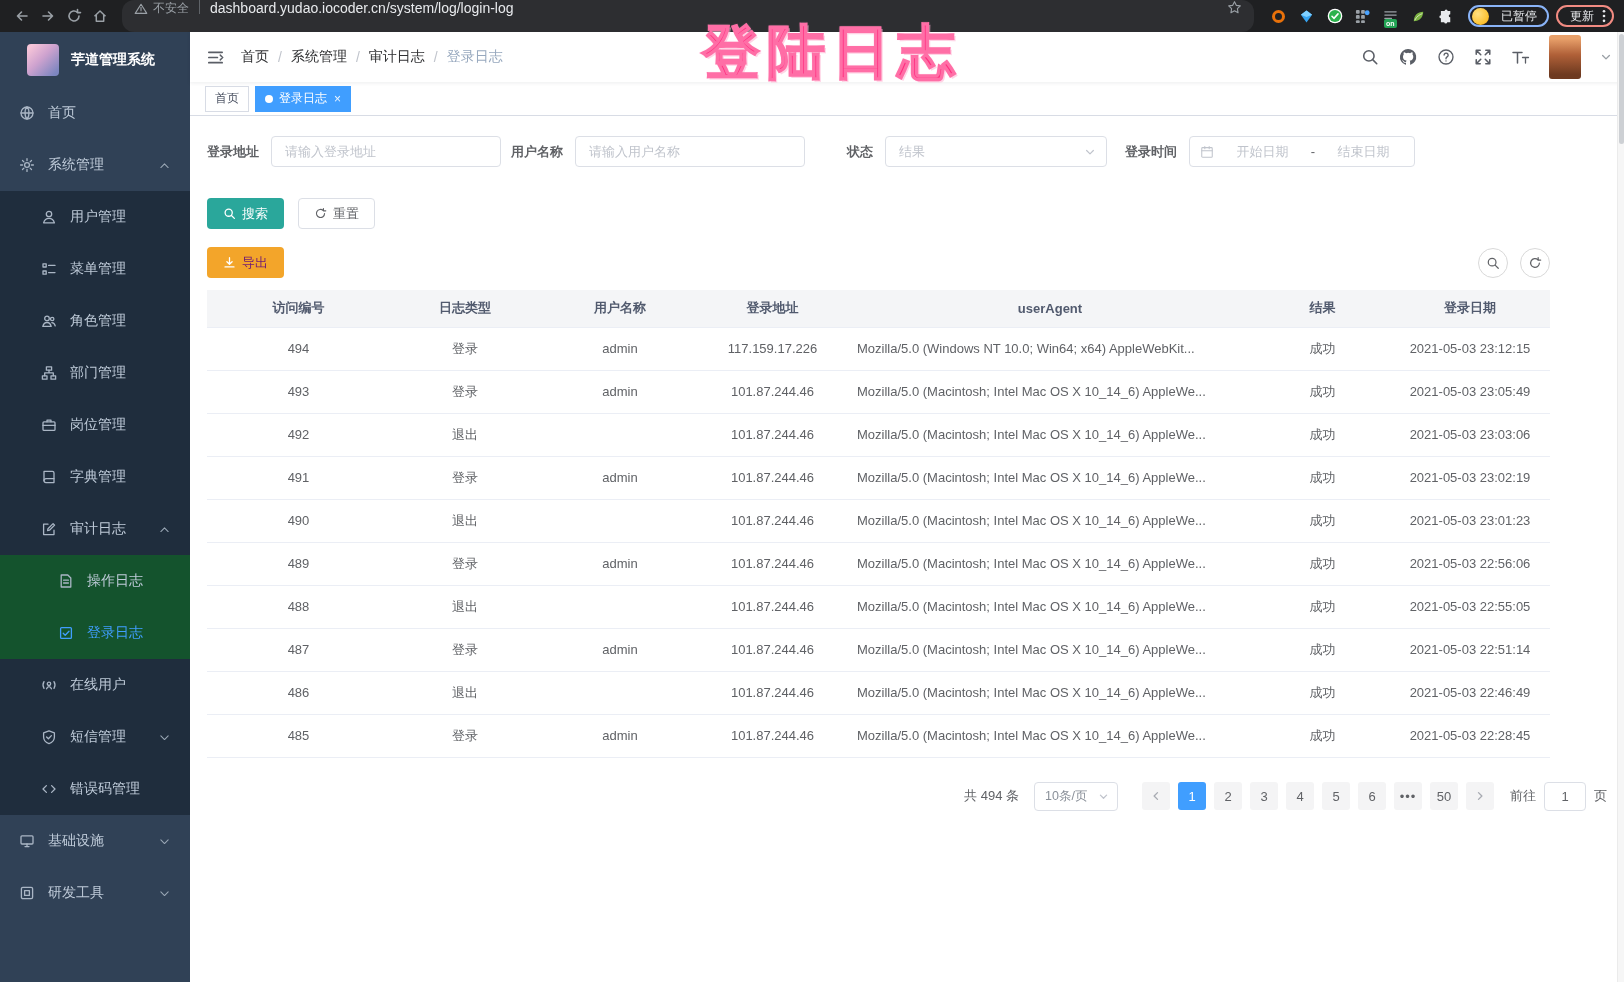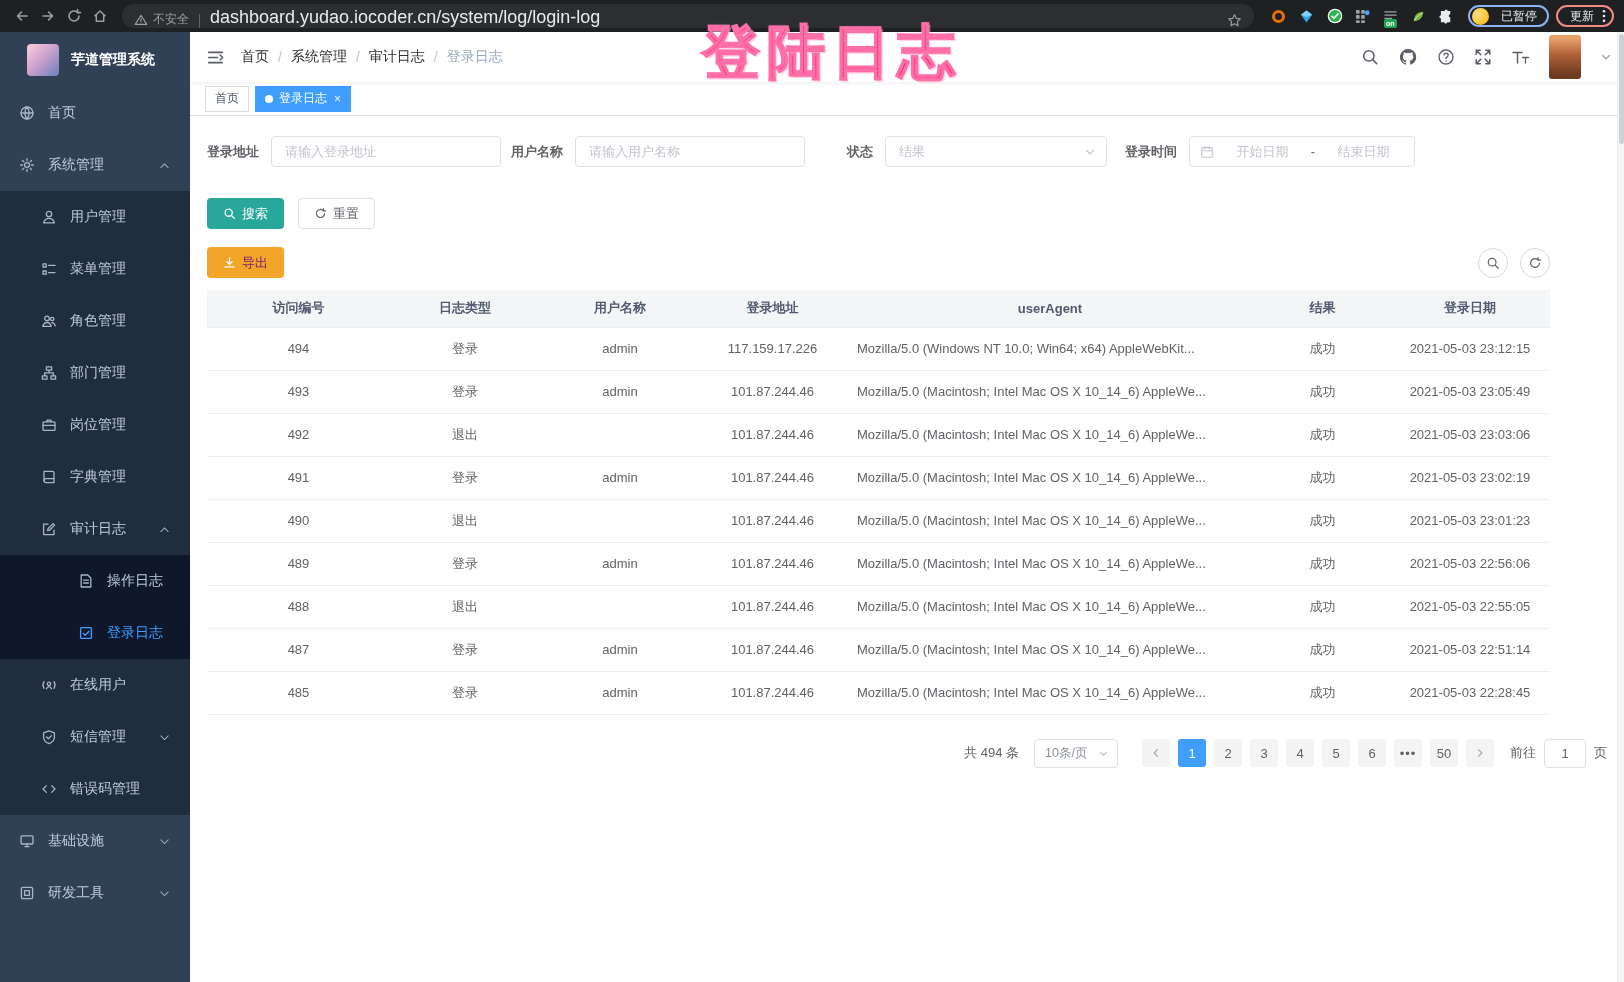--- a/index.html
+++ b/index.html
@@ -3,43 +3,43 @@
 <meta charset="utf-8">
 <style>
   *{margin:0;padding:0;box-sizing:border-box}
   html,body{width:1624px;height:982px;overflow:hidden}
   body{font-family:"Liberation Sans","DejaVu Sans",sans-serif;background:#fff}
   .stage{position:relative;width:1624px;height:982px;overflow:hidden}
 
   
   .browser-bar{height:32px;background:#1f2022;display:flex;align-items:center;padding:0 10px;gap:2px}
   .nav-ic{width:24px;height:24px;display:flex;align-items:center;justify-content:center;color:#9aa0a6;flex-shrink:0;border-radius:50%}
-  .urlbar{flex:1;height:24px;background:#2d2e31;border-radius:12px;display:flex;align-items:flex-end;padding:0 12px;margin:0 8px;min-width:0}
+  .urlbar{flex:1;height:32px;background:#2d2e31;border-radius:12px;display:flex;align-items:flex-start;padding:0 12px;margin:0 8px;min-width:0}
   .urlbar .sec{display:flex;align-items:center;gap:5px;color:#9aa0a6;font-size:12px;flex-shrink:0}
   .urlbar .div{width:1px;height:14px;background:#5f6368;margin:0 10px;flex-shrink:0}
-  .urlbar .url{color:#e8eaed;font-size:18px;flex:1;white-space:nowrap;overflow:hidden}
+  .urlbar .url{color:#e8eaed;font-size:14px;flex:1;white-space:nowrap;overflow:hidden}
   .urlbar .star{color:#9aa0a6;flex-shrink:0}
   .ext-area{display:flex;align-items:center;gap:11px;margin:0 6px;flex-shrink:0}
   .ext{width:17px;height:17px;display:flex;align-items:center;justify-content:center;position:relative}
   .ext-ring{width:13px;height:13px;border:3.5px solid #e8710a;border-radius:50%}
   .ext-on .on-badge{position:absolute;bottom:-3px;left:2px;background:#23a455;color:#fff;font-size:7px;line-height:9px;padding:0 2px;border-radius:2px;font-weight:bold}
   .profile-pill{height:22px;border:2px solid #8ab4f8;border-radius:13px;display:flex;align-items:center;gap:12px;padding:1px 10px 1px 2px;color:#e8eaed;font-size:12px;margin:0 5px;flex-shrink:0}
   .emoji{width:17px;height:17px;border-radius:50%;background:radial-gradient(circle at 35% 35%,#ffe082,#fbc02d 70%,#f57f17)}
   .update-pill{height:22px;border:2px solid #f28b82;border-radius:13px;display:flex;align-items:center;gap:8px;padding:1px 6px 1px 12px;color:#e8eaed;font-size:12px;flex-shrink:0}
 
   
   .app{display:flex;height:950px}
   .sidebar{width:190px;background:#304156;flex-shrink:0;color:#bfcbd9;overflow:hidden}
   .logo-row{height:55px;display:flex;align-items:center;padding-left:27px;gap:12px}
   .logo-img{width:32px;height:32px;border-radius:4px;background:linear-gradient(135deg,#f6c5d8 10%,#cfa3cf 45%,#7d86c0 90%);flex-shrink:0}
   .logo-title{color:#fff;font-weight:bold;font-size:14px;white-space:nowrap}
   .menu-item{height:52px;display:flex;align-items:center;font-size:14px;cursor:pointer;position:relative;color:#bfcbd9}
   .menu-item.lvl1{padding-left:19px}
   .menu-item.lvl2{padding-left:41px;background:#1f2d3d}
-  .menu-item.lvl3{padding-left:78px;background:#0f172a}
+  .menu-item.lvl3{padding-left:58px;background:#14532d}
   .menu-item .mi-icon{width:16px;height:16px;margin-right:13px;flex-shrink:0;color:#aab6c5;display:flex;align-items:center;justify-content:center}
   .menu-item.active{color:#409eff}
   .menu-item.active .mi-icon{color:#409eff}
   .menu-item .chev{position:absolute;right:19px;color:#9aa7b5;display:flex}
 
   .main{flex:1;display:flex;flex-direction:column;background:#fff;min-width:0}
   .topbar{height:50px;display:flex;align-items:center;box-shadow:0 1px 4px rgba(0,21,41,.08);position:relative;z-index:3;background:#fff}
   .hamburger{padding:0 16px;color:#5a5e66;display:flex;cursor:pointer}
   .breadcrumb{font-size:14px;color:#303133;display:flex;align-items:center;gap:9px}
   .breadcrumb .sep{color:#c0c4cc}
@@ -624,20 +624,29 @@
               <tr>
                 <td class="c-id">487</td>
                 <td class="c-type">登录</td>
                 <td class="c-user">admin</td>
                 <td class="c-address">101.87.244.46</td>
                 <td class="c-ua">Mozilla/5.0 (Macintosh; Intel Mac OS X 10_14_6) AppleWe...</td>
                 <td class="c-result">成功</td>
                 <td class="c-date">2021-05-03 22:51:14</td>
               </tr>
               <tr>
+                <td class="c-id">486</td>
+                <td class="c-type">退出</td>
+                <td class="c-user"></td>
+                <td class="c-address">101.87.244.46</td>
+                <td class="c-ua">Mozilla/5.0 (Macintosh; Intel Mac OS X 10_14_6) AppleWe...</td>
+                <td class="c-result">成功</td>
+                <td class="c-date">2021-05-03 22:46:49</td>
+              </tr>
+              <tr>
                 <td class="c-id">485</td>
                 <td class="c-type">登录</td>
                 <td class="c-user">admin</td>
                 <td class="c-address">101.87.244.46</td>
                 <td class="c-ua">Mozilla/5.0 (Macintosh; Intel Mac OS X 10_14_6) AppleWe...</td>
                 <td class="c-result">成功</td>
                 <td class="c-date">2021-05-03 22:28:45</td>
               </tr>
             </tbody>
         </table>

